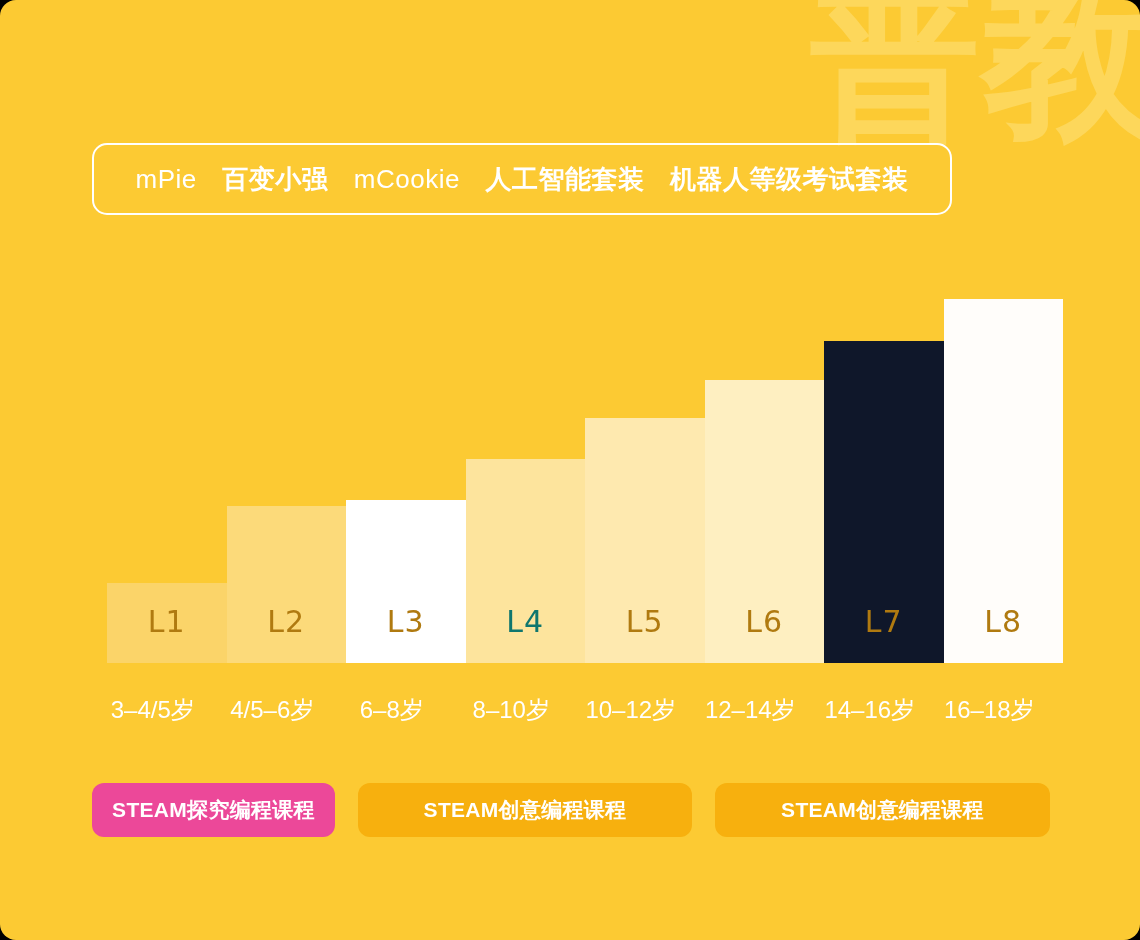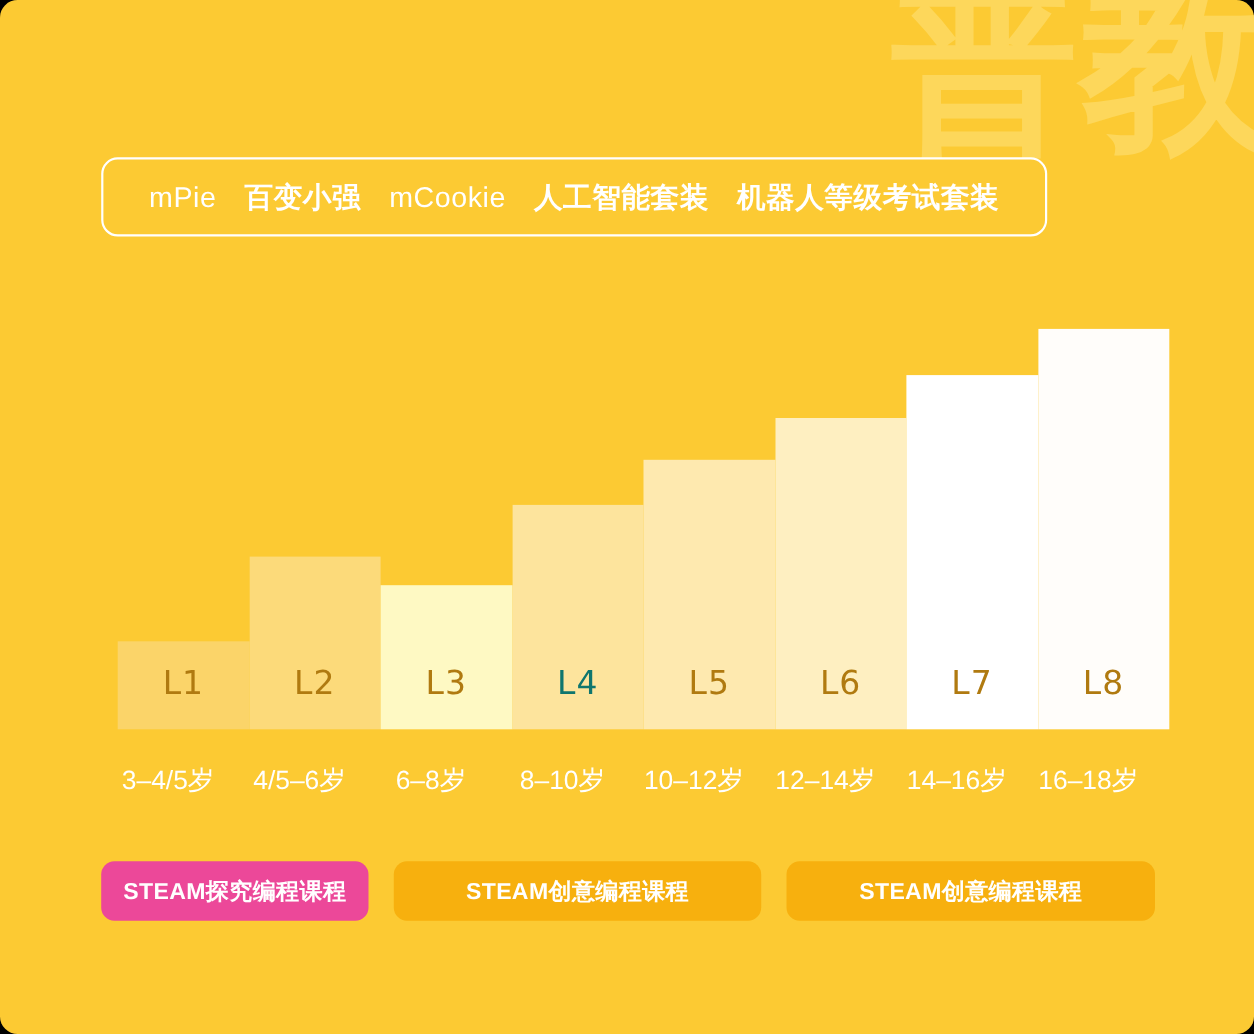--- a/index.html
+++ b/index.html
@@ -152,33 +152,33 @@
     <span class="product-item cjk" style="color: rgb(255, 255, 255);">机器人等级考试套装</span>
   </div>
 
   <div id="chart">
     <div class="bar" style="height: 80px; background: rgb(251, 212, 105);">
       <span class="bar-label" style="color: rgb(176, 122, 16);">L1</span>
     </div>
     <div class="bar" style="height: 157px; background: rgb(252, 218, 122);">
       <span class="bar-label" style="color: rgb(176, 122, 16);">L2</span>
     </div>
-    <div class="bar" style="height: 131px; background: #fef9c3;">
+    <div class="bar" style="height: 163px; background: #ffffff;">
       <span class="bar-label" style="color: rgb(176, 122, 16);">L3</span>
     </div>
     <div class="bar" style="height: 204px; background: rgb(253, 228, 157);">
       <span class="bar-label" style="color: #0f766e;">L4</span>
     </div>
     <div class="bar" style="height: 245px; background: rgb(254, 233, 175);">
       <span class="bar-label" style="color: rgb(176, 122, 16);">L5</span>
     </div>
     <div class="bar" style="height: 283px; background: rgb(254, 239, 193);">
       <span class="bar-label" style="color: rgb(176, 122, 16);">L6</span>
     </div>
-    <div class="bar" style="height: 322px; background: #ffffff;">
+    <div class="bar" style="height: 322px; background: #0f172a;">
       <span class="bar-label" style="color: rgb(176, 122, 16);">L7</span>
     </div>
     <div class="bar" style="height: 364px; background: rgb(255, 253, 250);">
       <span class="bar-label" style="color: rgb(176, 122, 16);">L8</span>
     </div>
   </div>
 
   <div id="age-row">
     <span class="age-item" style="color: rgb(255, 255, 255);">3–4/5岁</span>
     <span class="age-item" style="color: rgb(255, 255, 255);">4/5–6岁</span>

